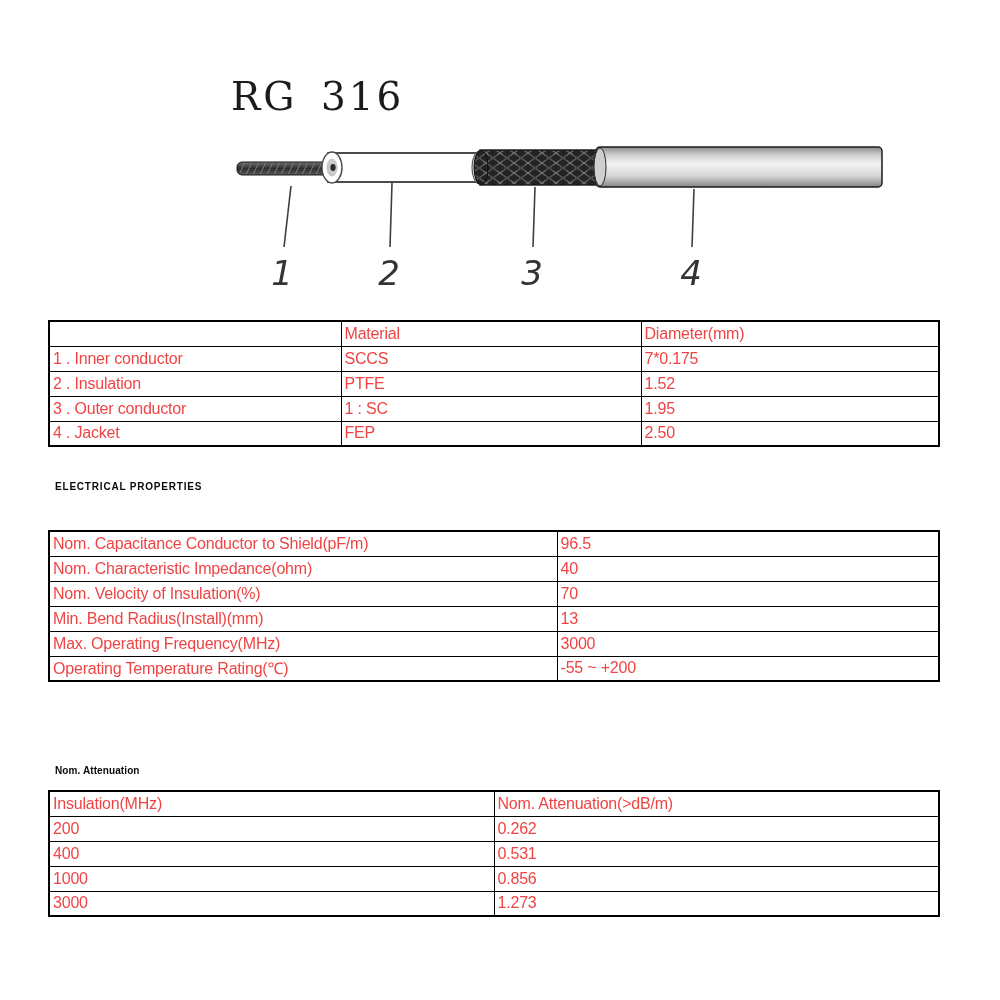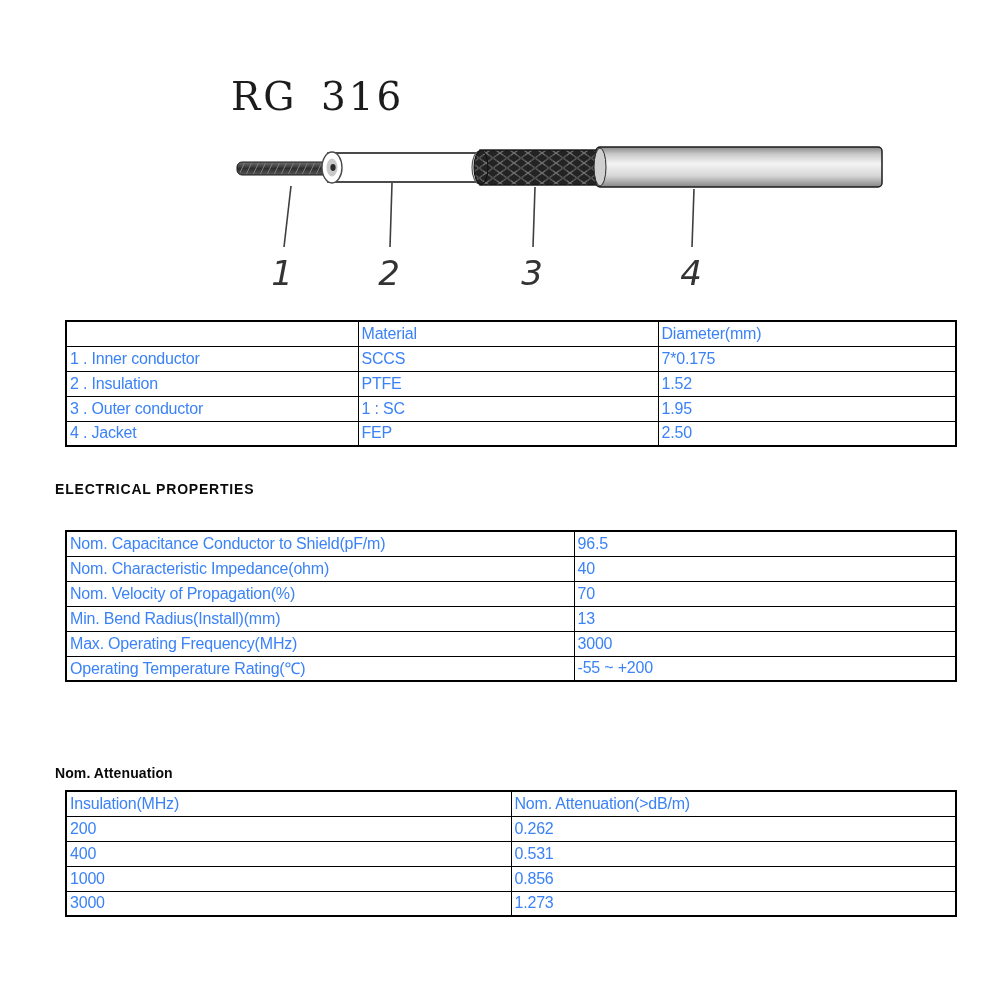--- a/index.html
+++ b/index.html
@@ -17,44 +17,44 @@
     font-weight: normal; font-size: 39px; color: #1c1c1c;
     letter-spacing: 3px; word-spacing: 8px;
   }
   .diagram-svg { position: absolute; left: 220px; top: 133px; }
 
   table.spec {
     position: absolute;
     border-collapse: collapse;
     table-layout: fixed;
     width: 890px;
-    left: 65px;
+    left: 48px;
     font-size: 16px;
-    color: #3b82f6;
+    color: #ef4444;
     border-radius: 17px;
   }
   table.spec td, table.spec th {
     border: 1px solid #000;
     height: 25px;
     padding: 0 2px 0 3px;
     font-weight: normal;
     text-align: left;
     vertical-align: middle;
     white-space: nowrap;
     overflow: hidden;
     letter-spacing: -0.2px;
   }
   table.spec { border: 2px solid #000; }
   #construction-table { top: 320px; }
   #electrical-table   { top: 530px; }
   #attenuation-table  { top: 790px; }
 
   .section-heading {
     position: absolute; left: 55px;
-    font-weight: bold; font-size: 14px; color: #0a0a0a;
+    font-weight: bold; font-size: 10px; color: #0a0a0a;
   }
   #electrical-heading { top: 481px; letter-spacing: 0.8px; }
   #attenuation-heading { top: 765px; letter-spacing: 0.1px; }
 </style>
 </head>
 <body>
 
 <div class="page-title">RG 316</div>
 
 <svg class="diagram-svg" width="720" height="170" viewBox="0 0 720 170" aria-hidden="true">
@@ -165,21 +165,21 @@
   <tbody>
       <tr>
     <td>Nom. Capacitance Conductor to Shield(pF/m)</td>
     <td>96.5</td>
   </tr>
   <tr>
     <td>Nom. Characteristic Impedance(ohm)</td>
     <td>40</td>
   </tr>
   <tr>
-    <td>Nom. Velocity of Propagation(%)</td>
+    <td>Nom. Velocity of Insulation(%)</td>
     <td>70</td>
   </tr>
   <tr>
     <td>Min. Bend Radius(Install)(mm)</td>
     <td>13</td>
   </tr>
   <tr>
     <td>Max. Operating Frequency(MHz)</td>
     <td>3000</td>
   </tr>

